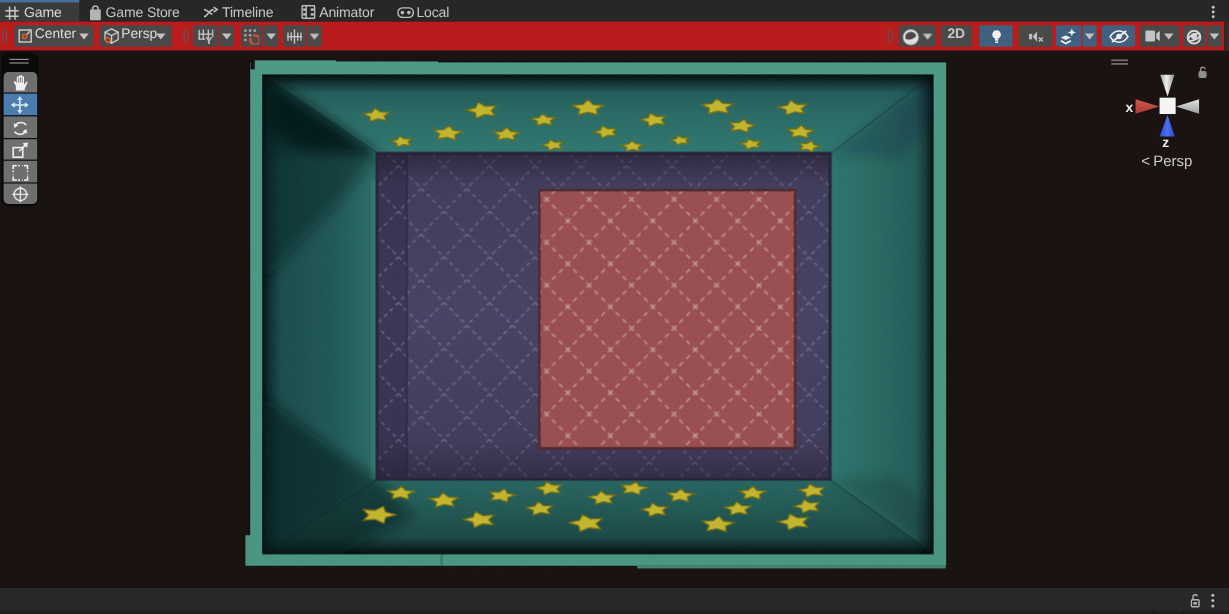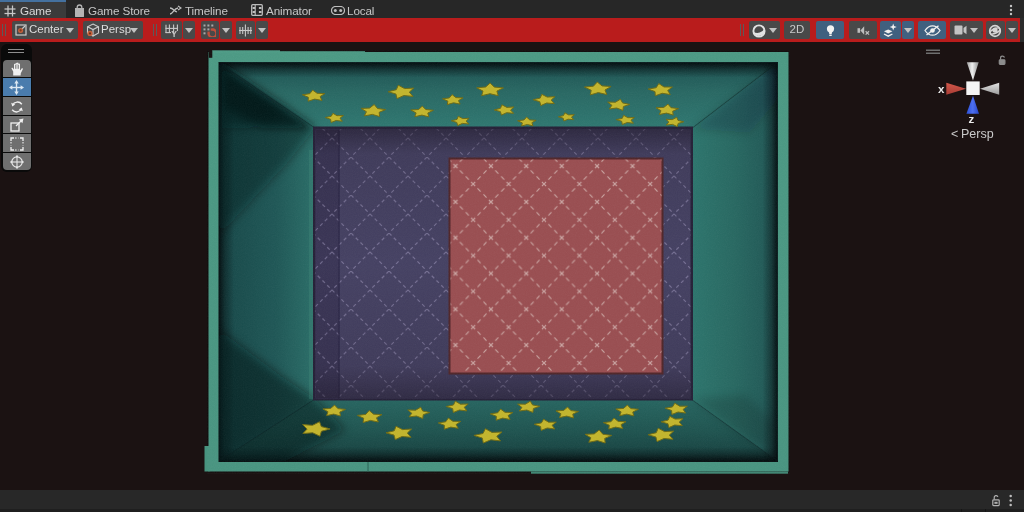--- a/index.html
+++ b/index.html
@@ -354,21 +354,21 @@
 <div class="vline" style="left:739.5px"></div>
     <div class="vline" style="left:742.5px"></div>
 <div class="btn" style="left:748.5px;width:31px">
 <svg class="abs" style="left:3px;top:2.5px" width="14" height="14" viewBox="0 0 14 14">
 <circle cx="7" cy="7" r="5.6" fill="none" stroke="#e2e2e2" stroke-width="1.9"></circle>
 <path d="M1.9,9.2 A5.7,5.7 0 0 0 11.6,3.2 A7.6,7.6 0 0 1 1.9,9.2 Z" transform="rotate(14 7 7)" fill="#e2e2e2"></path>
       </svg>
 <div class="caret" style="left:20px"></div>
     </div>
 <div class="btn" style="left:783.5px;width:26px">
-      <div class="cap" style="left:6px;font-weight:normal;color:#c9c9c9">2D</div>
+      <div class="cap" style="left:6px;font-weight:bold;color:#c9c9c9">2D</div>
     </div>
 <div class="btn blue" style="left:816px;width:28px">
 <svg class="abs" style="left:9.5px;top:3.5px" width="9" height="12" viewBox="0 0 9 12">
 <circle cx="4.5" cy="3.8" r="3.6" fill="#f2f2f2"></circle>
 <path d="M2.9,7 h3.2 l-0.4,2 h-2.4 z" fill="#f2f2f2"></path>
 <rect x="3.1" y="9.6" width="2.8" height="1.3" rx="0.65" fill="#f2f2f2"></rect>
       </svg>
     </div>
 <div class="btn" style="left:848.5px;width:28px">
 <svg class="abs" style="left:8px;top:4px" width="13" height="11" viewBox="0 0 13 11">

